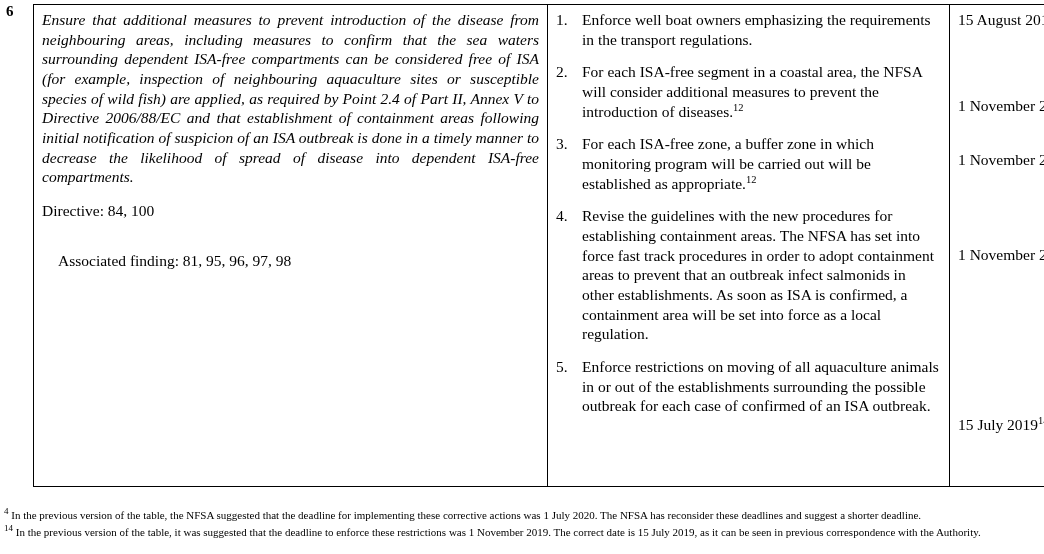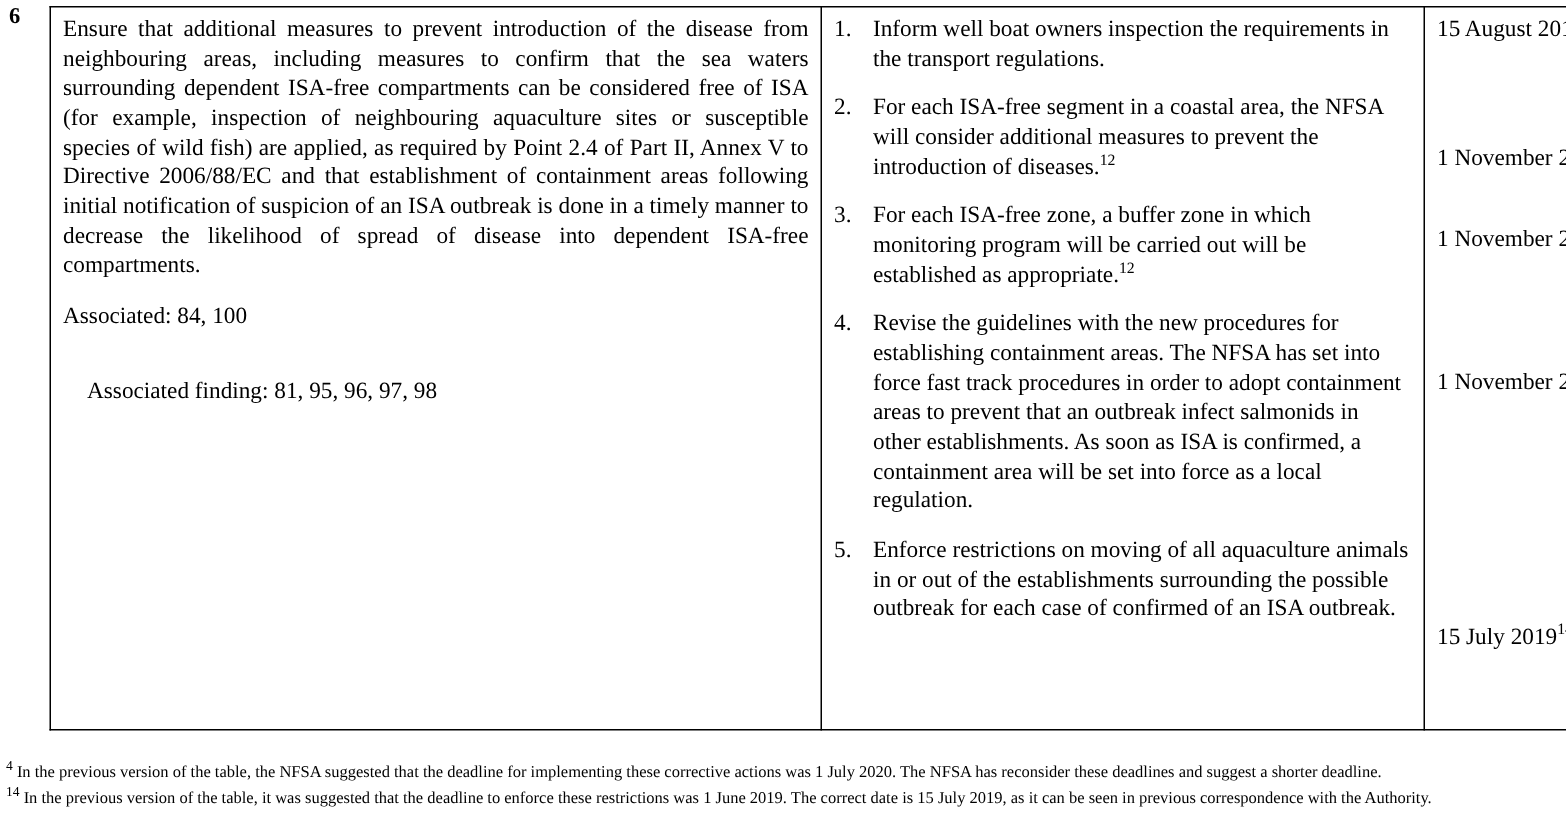--- a/index.html
+++ b/index.html
@@ -45,20 +45,21 @@
     line-height: 1.27;
   }
   td.col-measure { width: 497px; }
   td.col-actions { width: 385px; }
   td.col-deadline { width: 126px; }
 
   .just {
     text-align: justify;
     text-justify: inter-word;
     hyphens: none;
+    font-style: italic;
   }
   .para-gap { height: 14px; }
   .measure-text { margin: 0; }
   .conclusion { margin: 0; }
   .assoc { margin: 16px; }
 
   ol.actions {
     list-style: none;
     margin: 0;
     padding: 0;
@@ -112,30 +113,30 @@
 <div class="page">
 
   <div class="row-number">6</div>
 
   <table class="main">
     <tbody>
         <tr>
       <td class="col-measure">
         <p class="measure-text just">Ensure that additional measures to prevent introduction of the disease from neighbouring areas, including measures to confirm that the sea waters surrounding dependent ISA-free compartments can be considered free of ISA (for example, inspection of neighbouring aquaculture sites or susceptible species of wild fish) are applied, as required by Point 2.4 of Part II, Annex V to Directive 2006/88/EC and that establishment of containment areas following initial notification of suspicion of an ISA outbreak is done in a timely manner to decrease the likelihood of spread of disease into dependent ISA-free compartments.</p>
         <div class="para-gap"></div>
-        <p class="conclusion">Associated: 84, 100</p>
+        <p class="conclusion">Directive: 84, 100</p>
         <div class="para-gap"></div>
         <p class="assoc">Associated finding: 81, 95, 96, 97, 98</p>
       </td>
 
       <td class="col-actions">
         <ol class="actions">
           <li>
             <span class="num">1.</span>
-            <span>Inform well boat owners inspection the requirements in the transport regulations.</span><sup></sup>
+            <span>Enforce well boat owners emphasizing the requirements in the transport regulations.</span><sup></sup>
           </li>
           <li>
             <span class="num">2.</span>
             <span>For each ISA-free segment in a coastal area, the NFSA will consider additional measures to prevent the introduction of diseases.</span><sup>12</sup>
           </li>
           <li>
             <span class="num">3.</span>
             <span>For each ISA-free zone, a buffer zone in which monitoring program will be carried out will be established as appropriate.</span><sup>12</sup>
           </li>
           <li>
@@ -172,17 +173,17 @@
   </tbody>
     </table>
 
   <div class="footnotes">
     <p class="footnote">
       <sup>4</sup>
       <span>In the previous version of the table, the NFSA suggested that the deadline for implementing these corrective actions was 1 July 2020. The NFSA has reconsider these deadlines and suggest a shorter deadline.</span>
     </p>
     <p class="footnote">
       <sup>14</sup>
-      <span>In the previous version of the table, it was suggested that the deadline to enforce these restrictions was 1 June 2019. The correct date is 15 July 2019, as it can be seen in previous correspondence with the Authority.</span>
+      <span>In the previous version of the table, it was suggested that the deadline to enforce these restrictions was 1 November 2019. The correct date is 15 July 2019, as it can be seen in previous correspondence with the Authority.</span>
     </p>
   </div>
 
 </div>
 
 </body></html>

